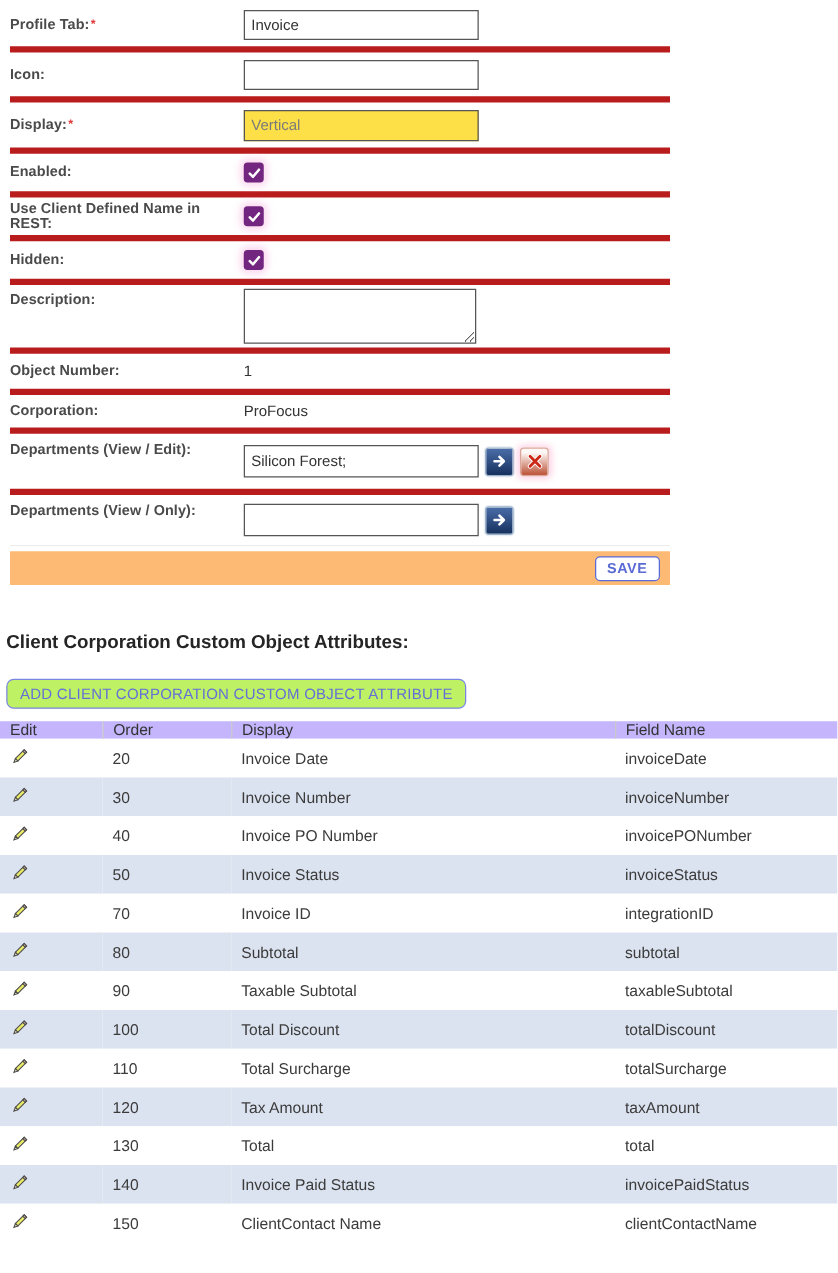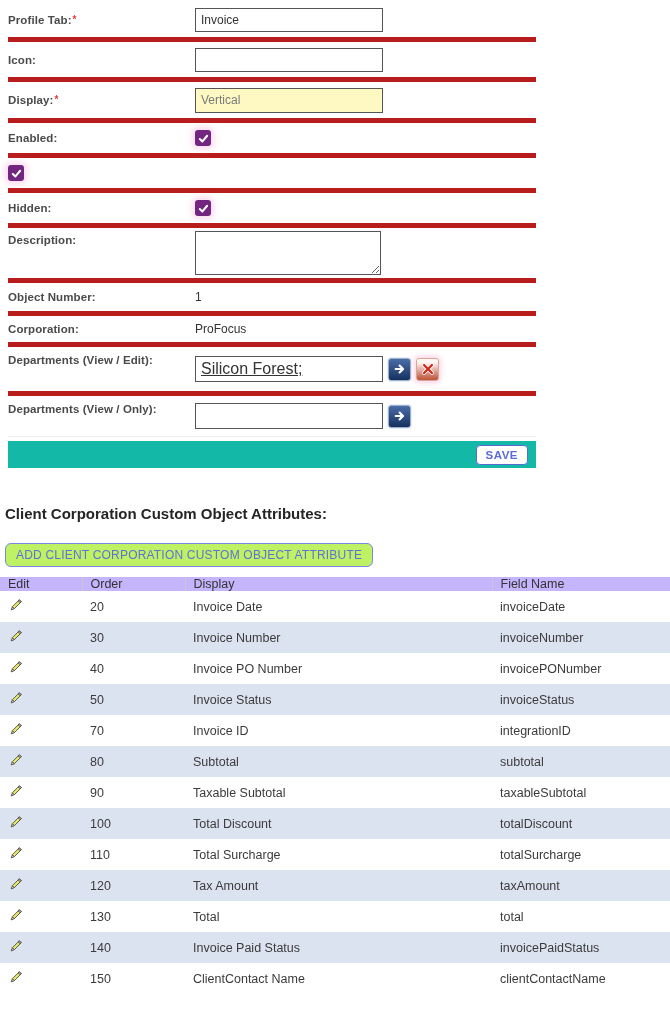--- a/index.html
+++ b/index.html
@@ -5,32 +5,32 @@
   html,body{margin:0;padding:0;background:#fff;}
   body{width:670px;height:1018px;overflow:hidden;font-family:"Liberation Sans",sans-serif;color:#333;}
 
   
   .form-wrap{margin:2px 0 0 8px;width:528px;}
   .form-row{display:flex;align-items:center;border-bottom:5px solid #b91c1c;padding:3px 0;}
   .form-row.no-line{border-bottom:1px solid #eee;}
   .f-label{width:187px;flex:0 0 187px;font-size:11.5px;font-weight:bold;color:#4a4a4a;letter-spacing:.1px;}
   .req{color:#e03a3a;font-size:10px;vertical-align:top;margin-left:1px;}
   .txt-input{width:176px;height:20px;border:1px solid #555;font-size:12px;color:#333;padding:1px 5px;font-family:"Liberation Sans",sans-serif;background:#fff;}
-  .txt-input.disabled{background:#fef9c3;color:#7a7a7a;height:21px;}
+  .txt-input.disabled{background:#fde047;color:#7a7a7a;height:21px;}
   .checkbox{width:16px;height:16px;background:#73267f;border-radius:3px;display:flex;align-items:center;justify-content:center;
             box-shadow:0 0 6px 3px rgba(247,170,220,.45);cursor:pointer;}
   .checkbox svg{display:block;}
   textarea.desc{width:176px;height:38px;border:1px solid #555;resize:both;font-family:"Liberation Sans",sans-serif;font-size:12px;padding:2px 4px;}
   .static-val{font-size:12px;color:#333;}
   .picker-box{width:176px;height:24px;border:1px solid #555;background:#fff;display:flex;align-items:center;padding:0 5px;}
-  .picker-link{font-size:16px;color:#333;text-decoration:underline;cursor:pointer;}
+  .picker-link{font-size:12px;color:#333;cursor:pointer;}
   .icon-btn{width:23px;height:23px;border-radius:3px;margin-left:5px;display:flex;align-items:center;justify-content:center;cursor:pointer;padding:0;}
   .arrow-btn{background:linear-gradient(#4a6da8,#16315e);border:1px solid #9ab0c8;box-shadow:0 0 0 1px #e8eef5;}
   .x-btn{background:linear-gradient(#fdf8f6 15%,#c05a40 95%);border:1px solid #dca round;border:1px solid #d9a598;box-shadow:0 0 5px 2px rgba(250,160,200,.45);}
-  .save-bar{margin-top:4px;background:#14b8a6;height:27px;display:flex;align-items:center;justify-content:flex-end;padding-right:8px;}
+  .save-bar{margin-top:4px;background:#fdba74;height:27px;display:flex;align-items:center;justify-content:flex-end;padding-right:8px;}
   .save-btn{background:#fff;border:1px solid #5b6bd5;color:#5b6bd5;font-size:11.5px;font-weight:bold;letter-spacing:.5px;
             border-radius:4px;padding:3px 9px;cursor:pointer;font-family:"Liberation Sans",sans-serif;}
 
   
   .section-heading{margin:37px 0 0 5px;font-size:15px;font-weight:bold;color:#252525;}
   .add-btn{margin:21px 0 0 5px;background:#bef264;border:1px solid #7a86e0;color:#6470d6;border-radius:6px;
            font-size:12px;padding:4px 10px;letter-spacing:.2px;cursor:pointer;font-family:"Liberation Sans",sans-serif;}
 
   
   table.attr{border-collapse:collapse;table-layout:fixed;width:670px;margin-top:10px;font-size:12.5px;color:#3b3b3b;}
@@ -68,20 +68,21 @@
   <div class="form-row" style="height:24px">
     <div class="f-label">Enabled:</div>
     <div class="checkbox">
       <svg width="11" height="11" viewBox="0 0 12 12">
           <path d="M2 6.5 L4.8 9.2 L10 3" stroke="#fff" stroke-width="2.2" fill="none" stroke-linecap="round" stroke-linejoin="round"></path>
         </svg>
     </div>
   </div>
 
   <div class="form-row" style="height:24px">
+    <div class="f-label">Use Client Defined Name in REST:</div>
     <div class="checkbox">
       <svg width="11" height="11" viewBox="0 0 12 12">
           <path d="M2 6.5 L4.8 9.2 L10 3" stroke="#fff" stroke-width="2.2" fill="none" stroke-linecap="round" stroke-linejoin="round"></path>
         </svg>
     </div>
   </div>
 
   <div class="form-row" style="height:24px">
     <div class="f-label">Hidden:</div>
     <div class="checkbox">

